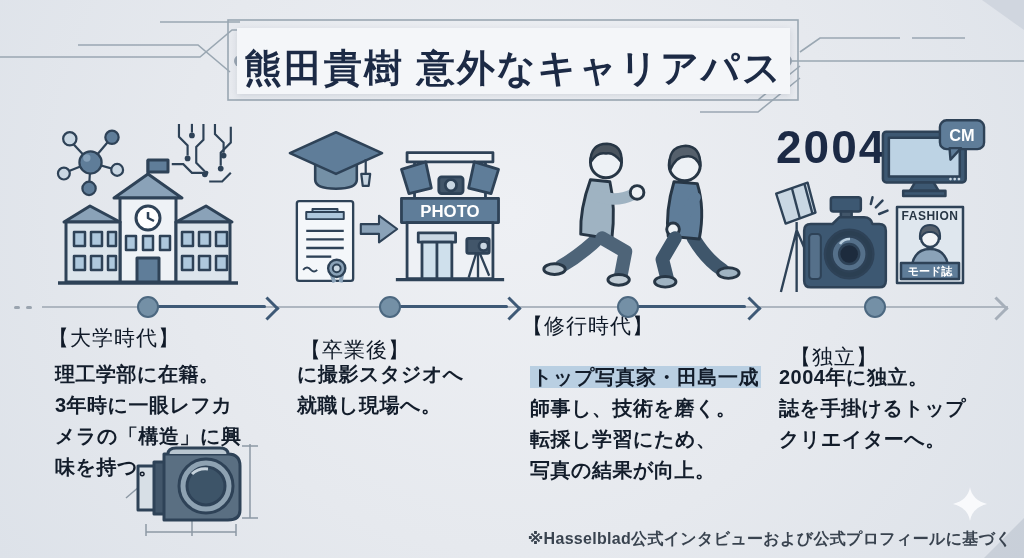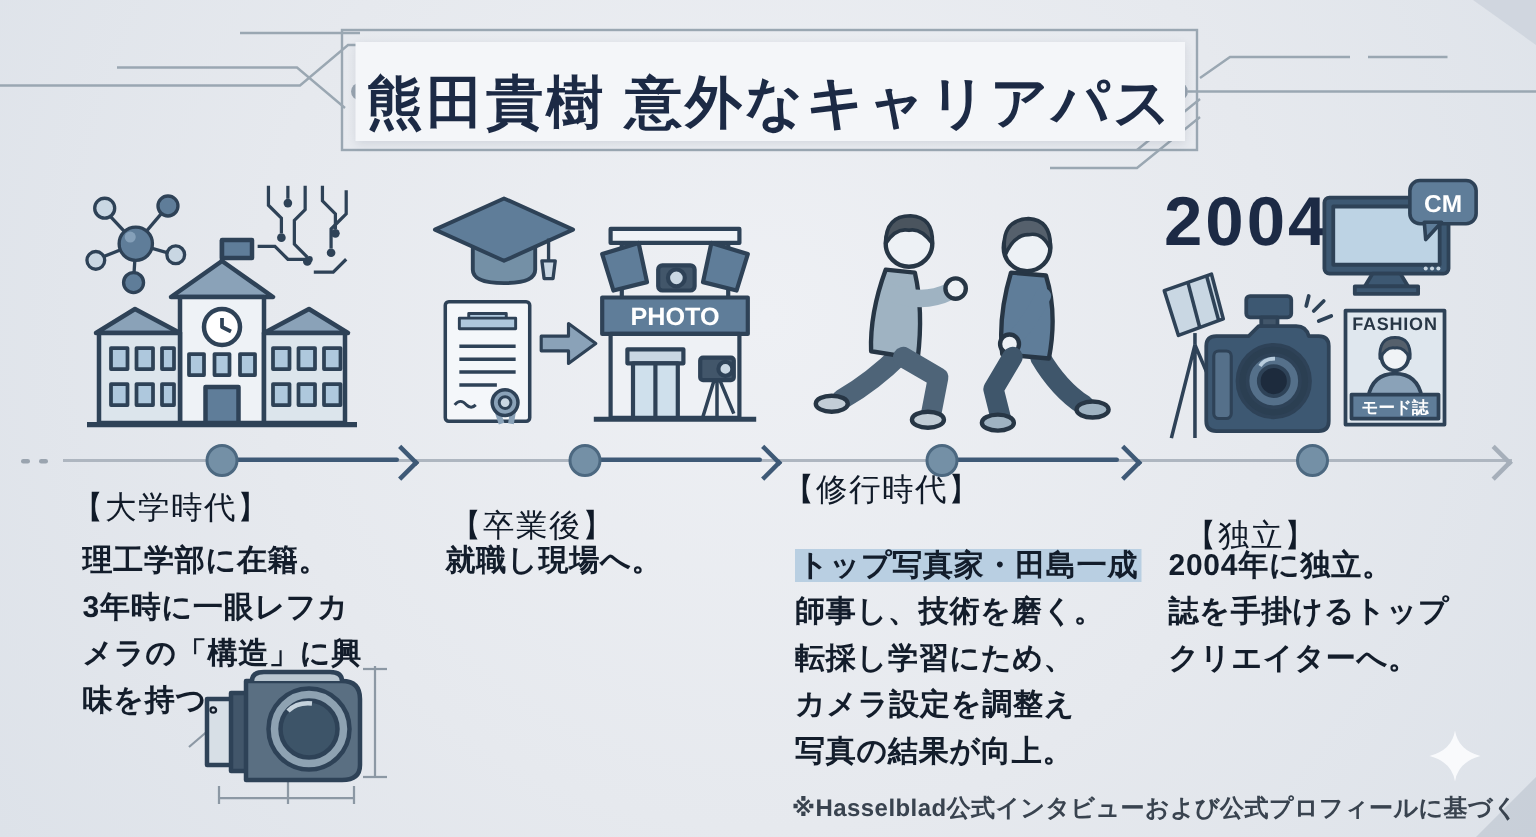--- a/index.html
+++ b/index.html
@@ -319,31 +319,31 @@
       <div>理工学部に在籍。</div>
       <div>3年時に一眼レフカ</div>
       <div>メラの「構造」に興</div>
       <div>味を持つ。</div>
     </div>
   </section>
 
   <section>
     <h2 class="abs stage-head" style="left:288px;top:324px;width:218px;margin:12px">【卒業後】</h2>
     <div class="abs stage-body" style="left:297px;top:359px">
+      <div>に撮影スタジオへ</div>
       <div>就職し現場へ。</div>
     </div>
   </section>
 
   <section>
     <h2 class="abs stage-head" style="left:522px;top:312px;width:244px;margin:0">【修行時代】</h2>
     <div class="abs stage-body" style="left:530px;top:362px">
       <div><span class="hl">トップ写真家・田島一成</span></div>
       <div>師事し、技術を磨く。</div>
       <div>転採し学習にため、</div>
-      <div>カメラ設定を調整え</div>
       <div>写真の結果が向上。</div>
     </div>
   </section>
 
   <section>
     <h2 class="abs stage-head" style="left:774px;top:327px;width:236px;margin:16px">【独立】</h2>
     <div class="abs stage-body" style="left:779px;top:362px">
       <div>2004年に独立。</div>
       <div>誌を手掛けるトップ</div>
       <div>クリエイターへ。</div>

